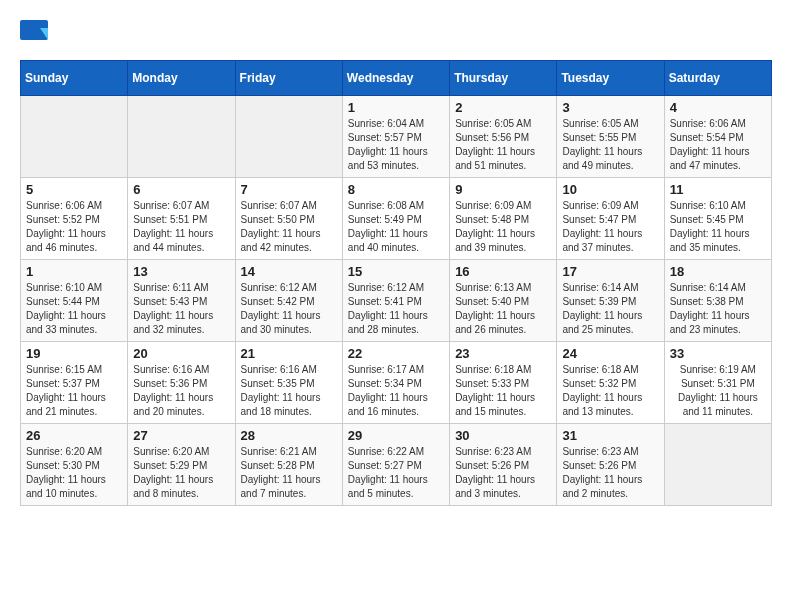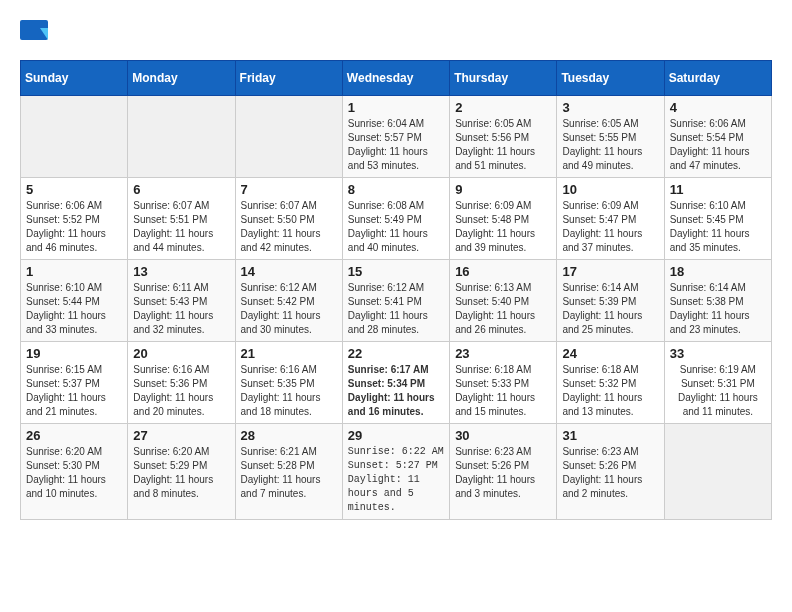--- a/index.html
+++ b/index.html
@@ -249,21 +249,21 @@
 Daylight: 11 hours and 20 minutes.</div>
         </td>
         <td>
           <span class="day-num">21</span>
           <div class="day-info" style="white-space: pre-line;">Sunrise: 6:16 AM
 Sunset: 5:35 PM
 Daylight: 11 hours and 18 minutes.</div>
         </td>
         <td>
           <span class="day-num">22</span>
-          <div class="day-info" style="white-space: pre-line; font-weight: bold;">Sunrise: 6:17 AM
+          <div class="day-info" style="white-space: pre-line;">Sunrise: 6:17 AM
 Sunset: 5:34 PM
 Daylight: 11 hours and 16 minutes.</div>
         </td>
         <td>
           <span class="day-num">23</span>
           <div class="day-info" style="white-space: pre-line;">Sunrise: 6:18 AM
 Sunset: 5:33 PM
 Daylight: 11 hours and 15 minutes.</div>
         </td>
         <td>
@@ -293,21 +293,21 @@
 Daylight: 11 hours and 8 minutes.</div>
         </td>
         <td>
           <span class="day-num">28</span>
           <div class="day-info" style="white-space: pre-line;">Sunrise: 6:21 AM
 Sunset: 5:28 PM
 Daylight: 11 hours and 7 minutes.</div>
         </td>
         <td>
           <span class="day-num">29</span>
-          <div class="day-info" style="white-space: pre-line; font-family: Liberation Mono, monospace;">Sunrise: 6:22 AM
+          <div class="day-info" style="white-space: pre-line;">Sunrise: 6:22 AM
 Sunset: 5:27 PM
 Daylight: 11 hours and 5 minutes.</div>
         </td>
         <td>
           <span class="day-num">30</span>
           <div class="day-info" style="white-space: pre-line;">Sunrise: 6:23 AM
 Sunset: 5:26 PM
 Daylight: 11 hours and 3 minutes.</div>
         </td>
         <td>

